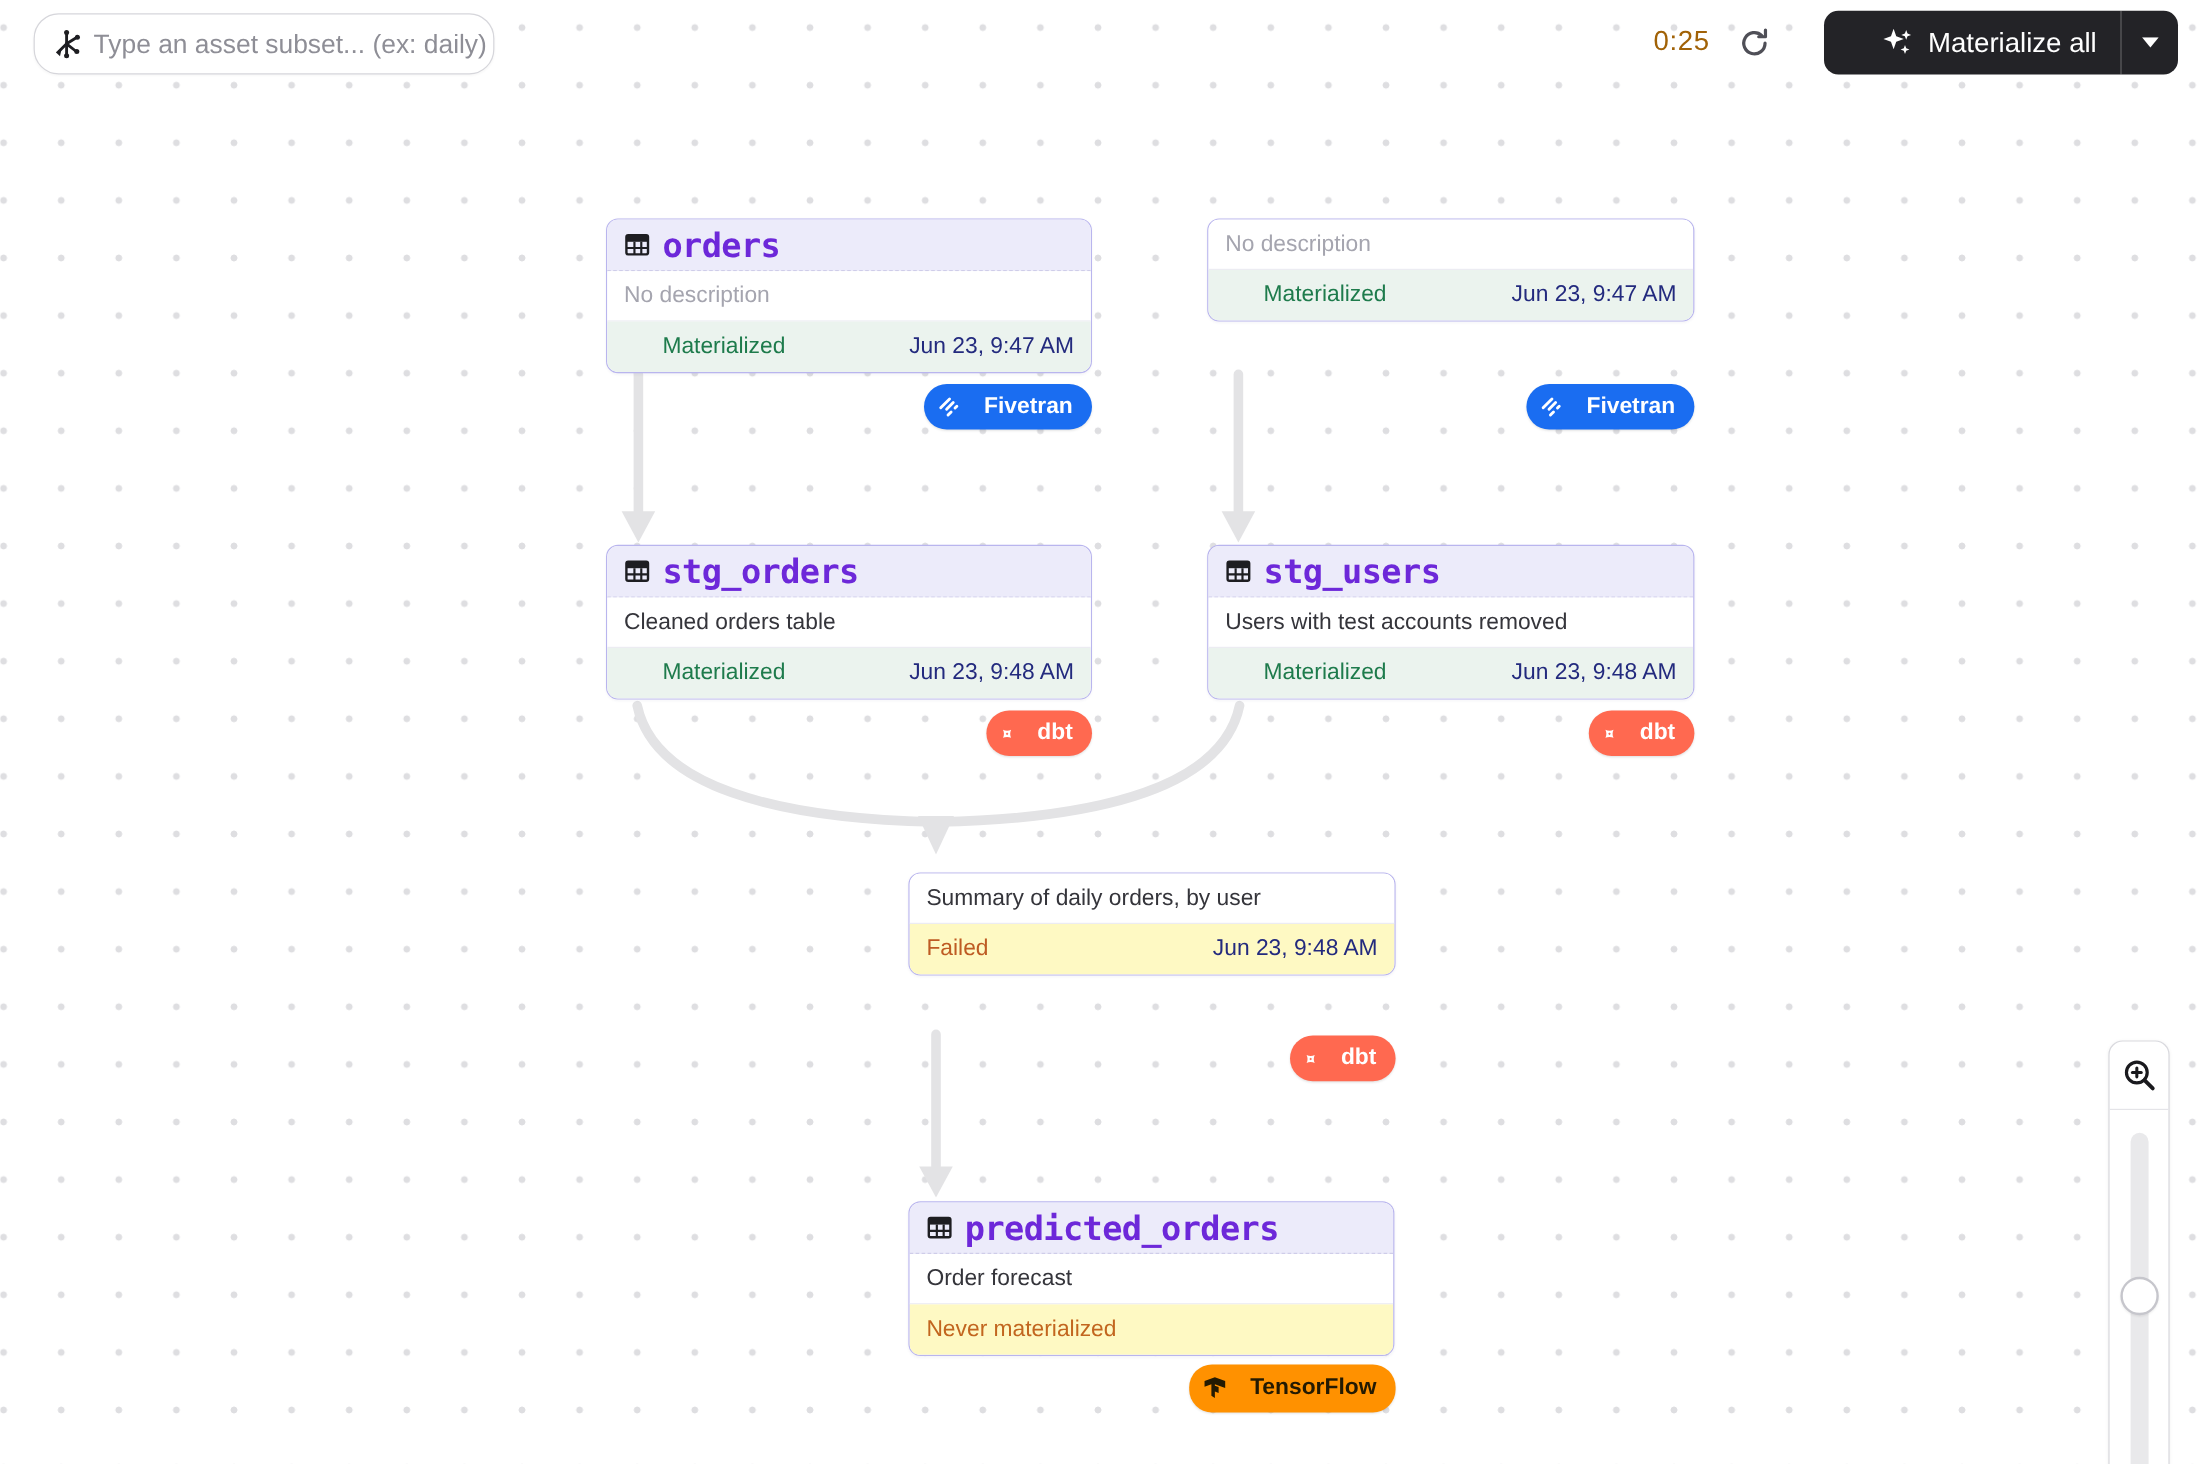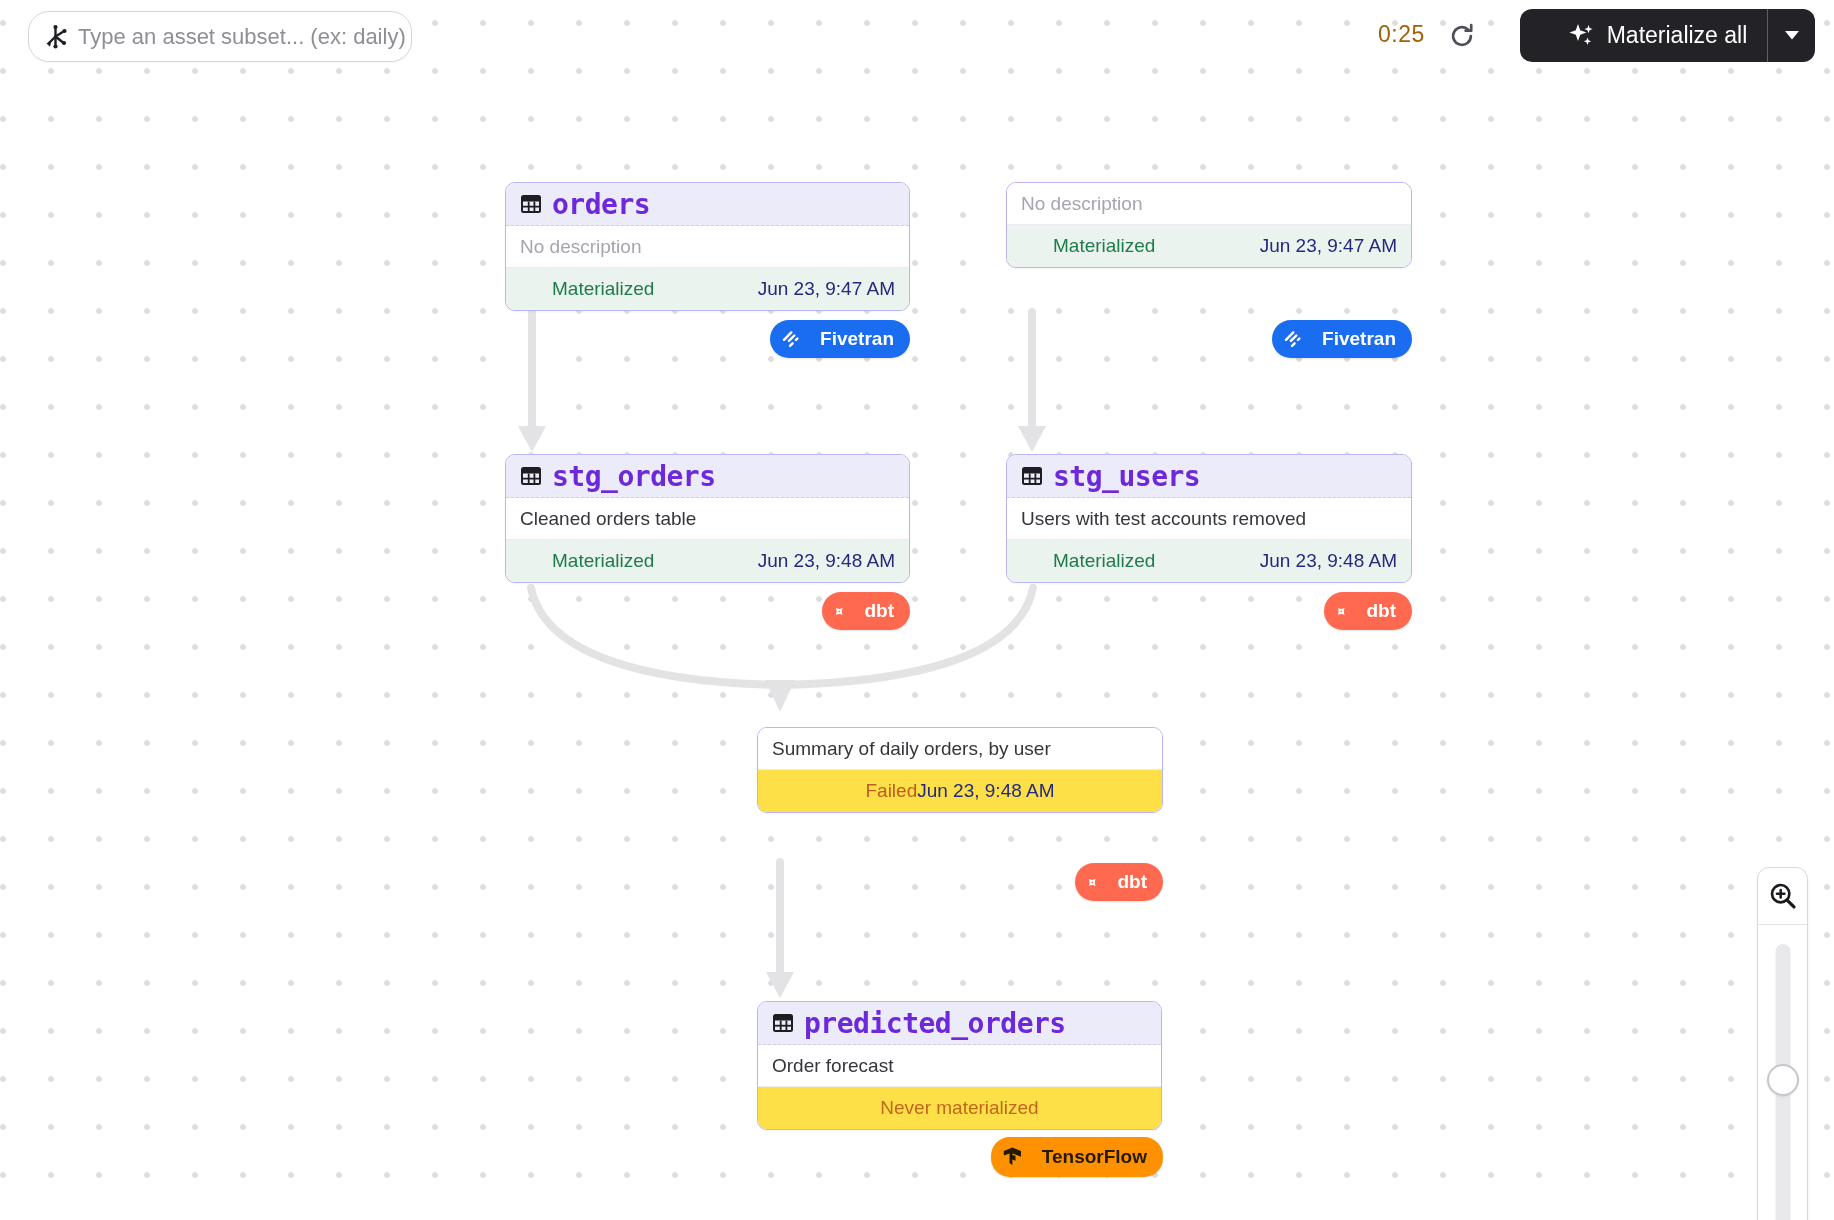--- a/index.html
+++ b/index.html
@@ -68,21 +68,21 @@
   .node-desc {
     height:42px; display:flex; align-items:center; padding:0 14px;
     font-size:19px; color:#35353b; background:#fff; border-bottom:1px solid #ececf2;
   }
   .node-desc.muted { color:#a5a5af; }
   .node-footer {
     height:42px; display:flex; align-items:center; justify-content:space-between;
     padding:0 14px; font-size:19px;
   }
   .node-footer.success { background:#ebf3ee; }
-  .node-footer.failed, .node-footer.never { background:#fde047;justify-content:center; }
+  .node-footer.failed, .node-footer.never { background:#fef9c3; }
   .status-text.success { color:#1e7b4c;margin-left:32px; }
   .status-text.failed  { color:#be5b23; }
   .status-text.never   { color:#c2661f; }
   .timestamp { color:#232a7e; }
 
   
   .badge {
     position:absolute; height:38px; border-radius:19px; display:flex;
     align-items:center; justify-content:center; gap:20px; padding:0 16px 0 12px;
     font-size:19px; font-weight:700; box-shadow:0 1px 2px rgba(0,0,0,0.12);

